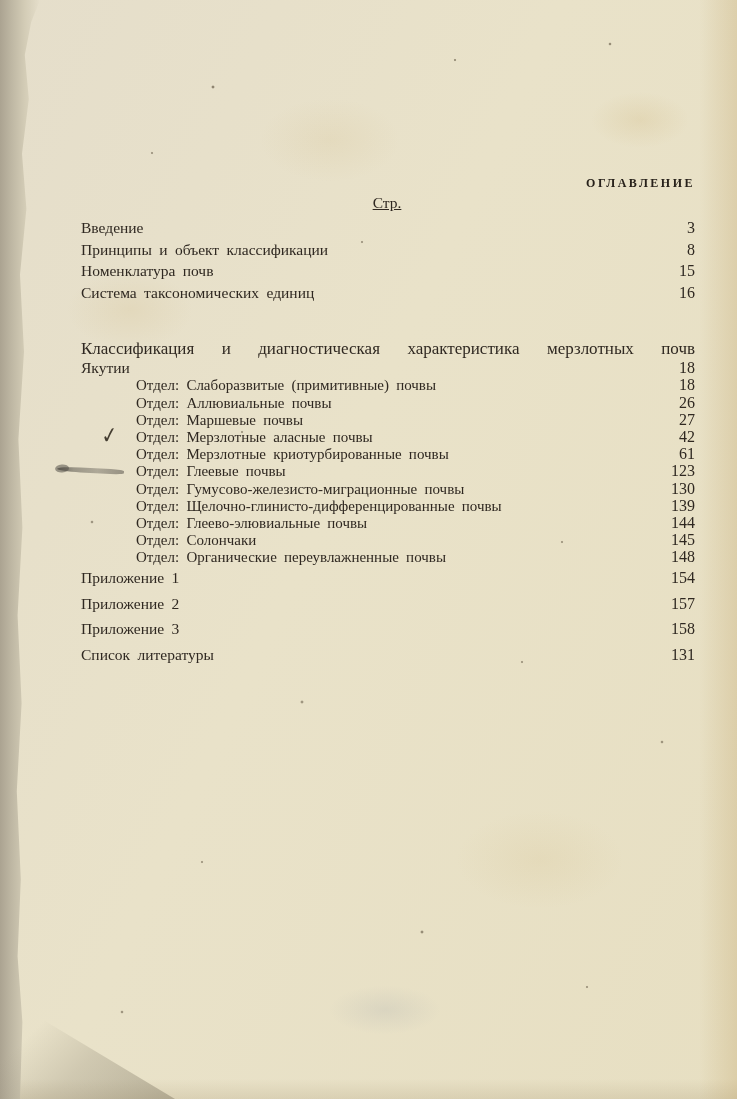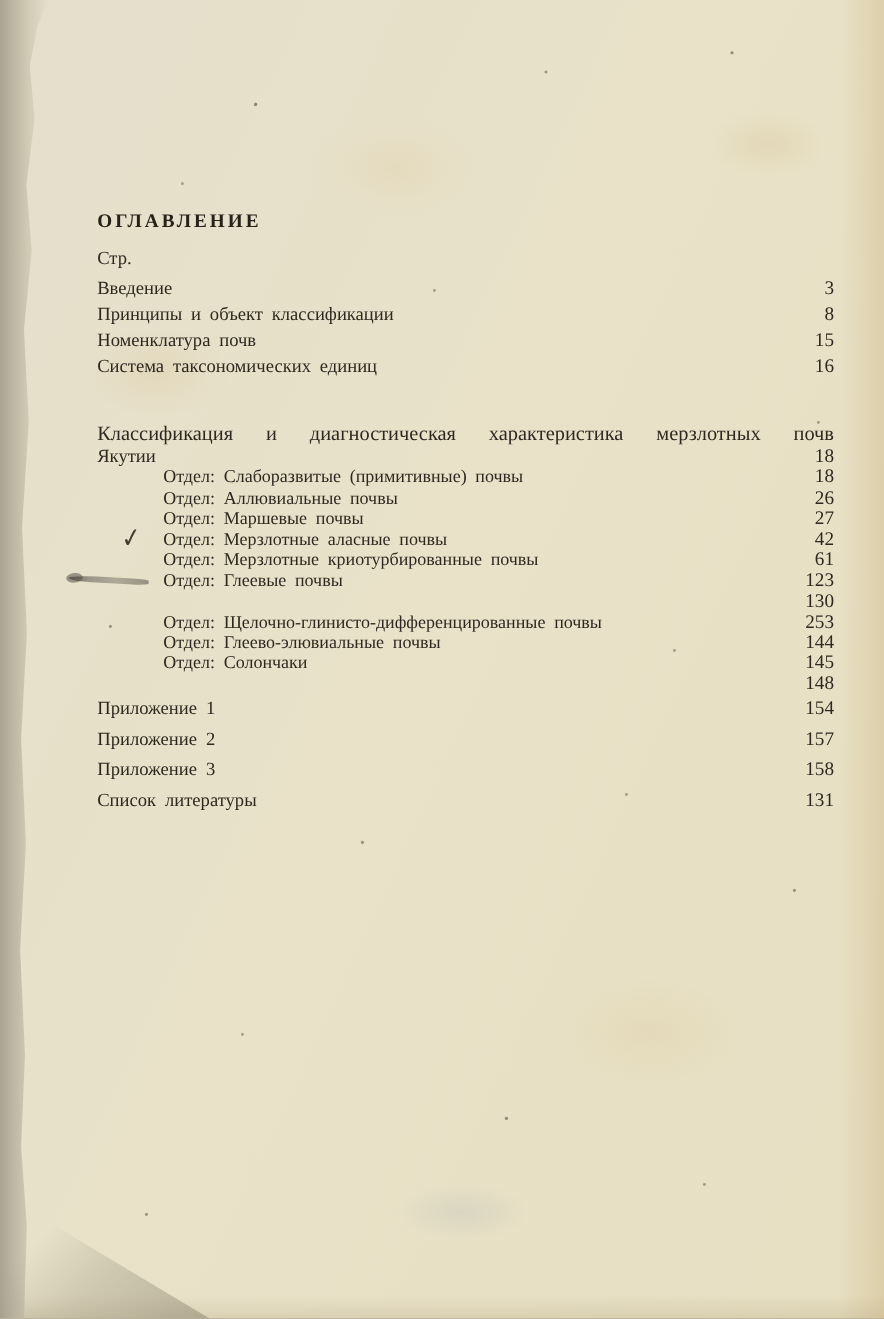--- a/index.html
+++ b/index.html
@@ -51,25 +51,25 @@
                        52% 80%, 44% 87%, 56% 93%, 50% 100%, 0 100%);
   }
   
   .corner-fold {
     position: absolute; left: 0; bottom: 0; width: 175px; height: 105px;
     background: linear-gradient(315deg, rgba(125,117,97,.45) 0%, rgba(150,142,122,.30) 45%, rgba(150,142,122,0) 75%);
     clip-path: polygon(0 0, 100% 100%, 0 100%);
   }
   .content { position: absolute; left: 81px; top: 176px; width: 614px; }
   .title {
-    margin: 0; text-align: left;
-    font-size: 16px; font-weight: bold; letter-spacing: 2.5px;
+    margin: 0; text-align: right;
+    font-size: 12px; font-weight: bold; letter-spacing: 2.5px;
     color: #27211a;
   }
-  .str-row { text-align: left; font-size: 15.5px; margin-top: 13px; padding-right: 2px; }
+  .str-row { text-align: center; font-size: 15.5px; margin-top: 3px; padding-right: 2px; text-decoration: underline; }
   .rows { margin-top: 5px; }
   .row {
     display: flex; align-items: baseline; position: relative;
     font-size: 15.5px; word-spacing: 3.5px; white-space: nowrap;
   }
   .row-intro { height: 21.6px; line-height: 21.6px; justify-content: space-between; }
   .row-chap1 {
     height: 18.5px; line-height: 18.5px; font-size: 17px; word-spacing: 3.5px;
     text-align: justify; text-align-last: justify; margin-top: 37px;
   }
@@ -167,39 +167,41 @@
     <span class="leader"></span>
     <span class="pagenum">61</span>
   </div>
         <div class="row row-sub">
           <span class="mark-dash"></span>
     <span class="label">Отдел: Глеевые почвы</span>
     <span class="leader"></span>
     <span class="pagenum">123</span>
   </div>
         <div class="row row-sub">
+    <span class="label">Отдел: Гумусово-железисто-миграционные почвы</span>
     <span class="leader"></span>
     <span class="pagenum">130</span>
   </div>
         <div class="row row-sub">
     <span class="label">Отдел: Щелочно-глинисто-дифференцированные почвы</span>
     <span class="leader"></span>
-    <span class="pagenum">253</span>
+    <span class="pagenum">139</span>
   </div>
         <div class="row row-sub">
     <span class="label">Отдел: Глеево-элювиальные почвы</span>
     <span class="leader"></span>
     <span class="pagenum">144</span>
   </div>
         <div class="row row-sub">
     <span class="label">Отдел: Солончаки</span>
     <span class="leader"></span>
     <span class="pagenum">145</span>
   </div>
         <div class="row row-sub">
+    <span class="label">Отдел: Органические переувлажненные почвы</span>
     <span class="leader"></span>
     <span class="pagenum">148</span>
   </div>
         <div class="row row-close">
     <span class="label">Приложение 1</span>
     <span class="leader"></span>
     <span class="pagenum">154</span>
   </div>
         <div class="row row-close">
     <span class="label">Приложение 2</span>

